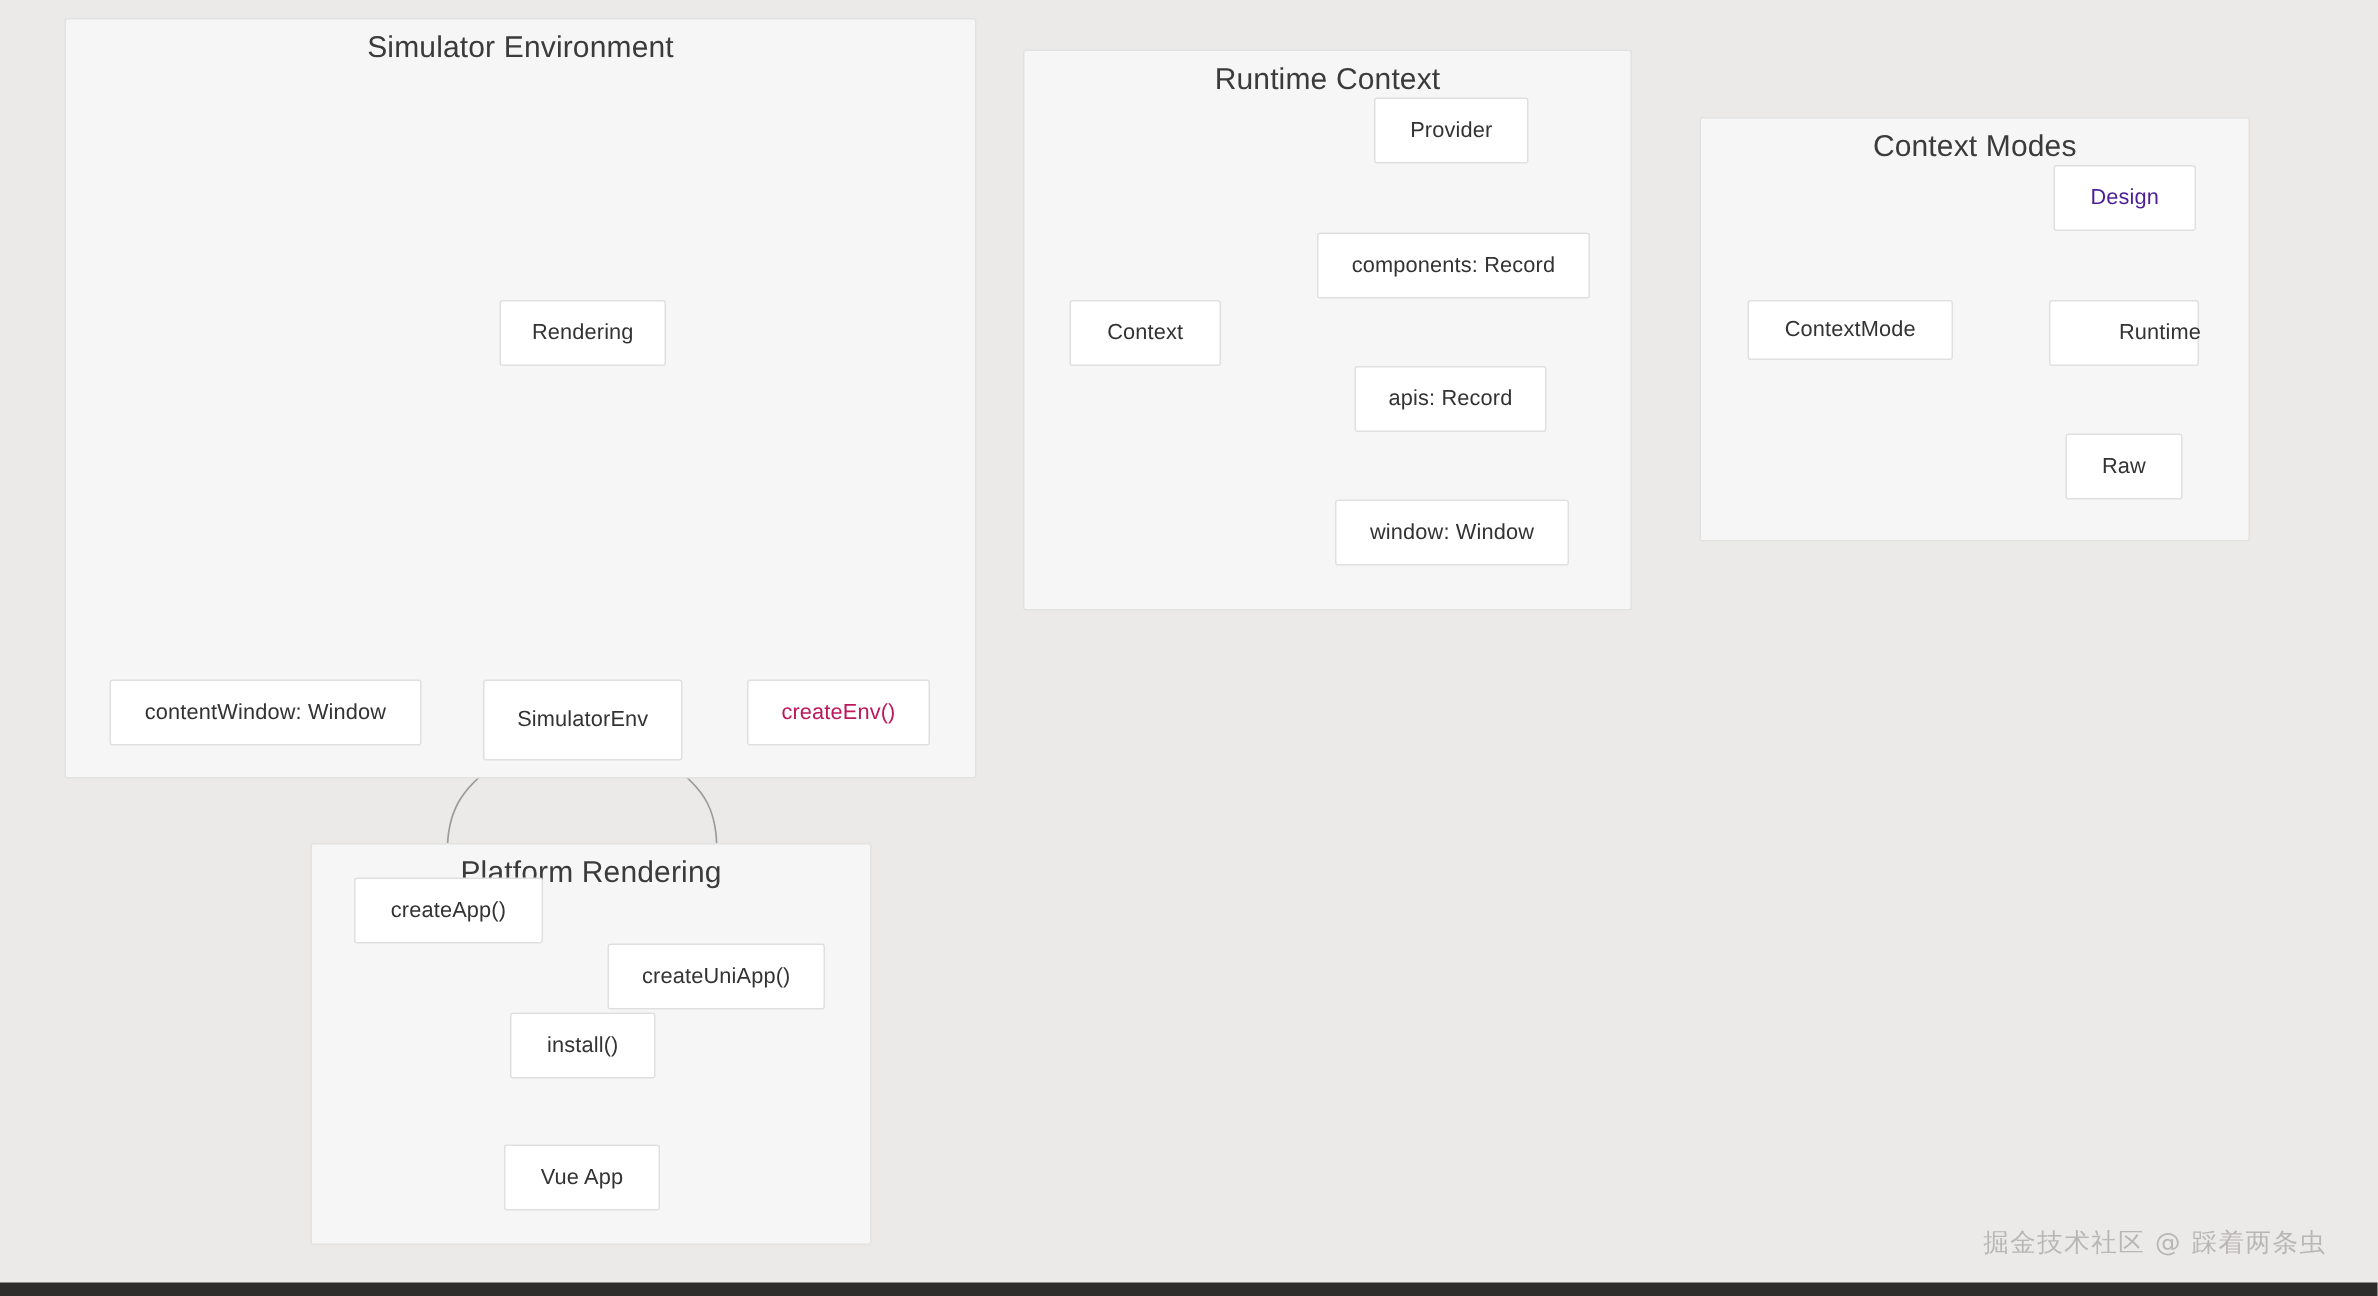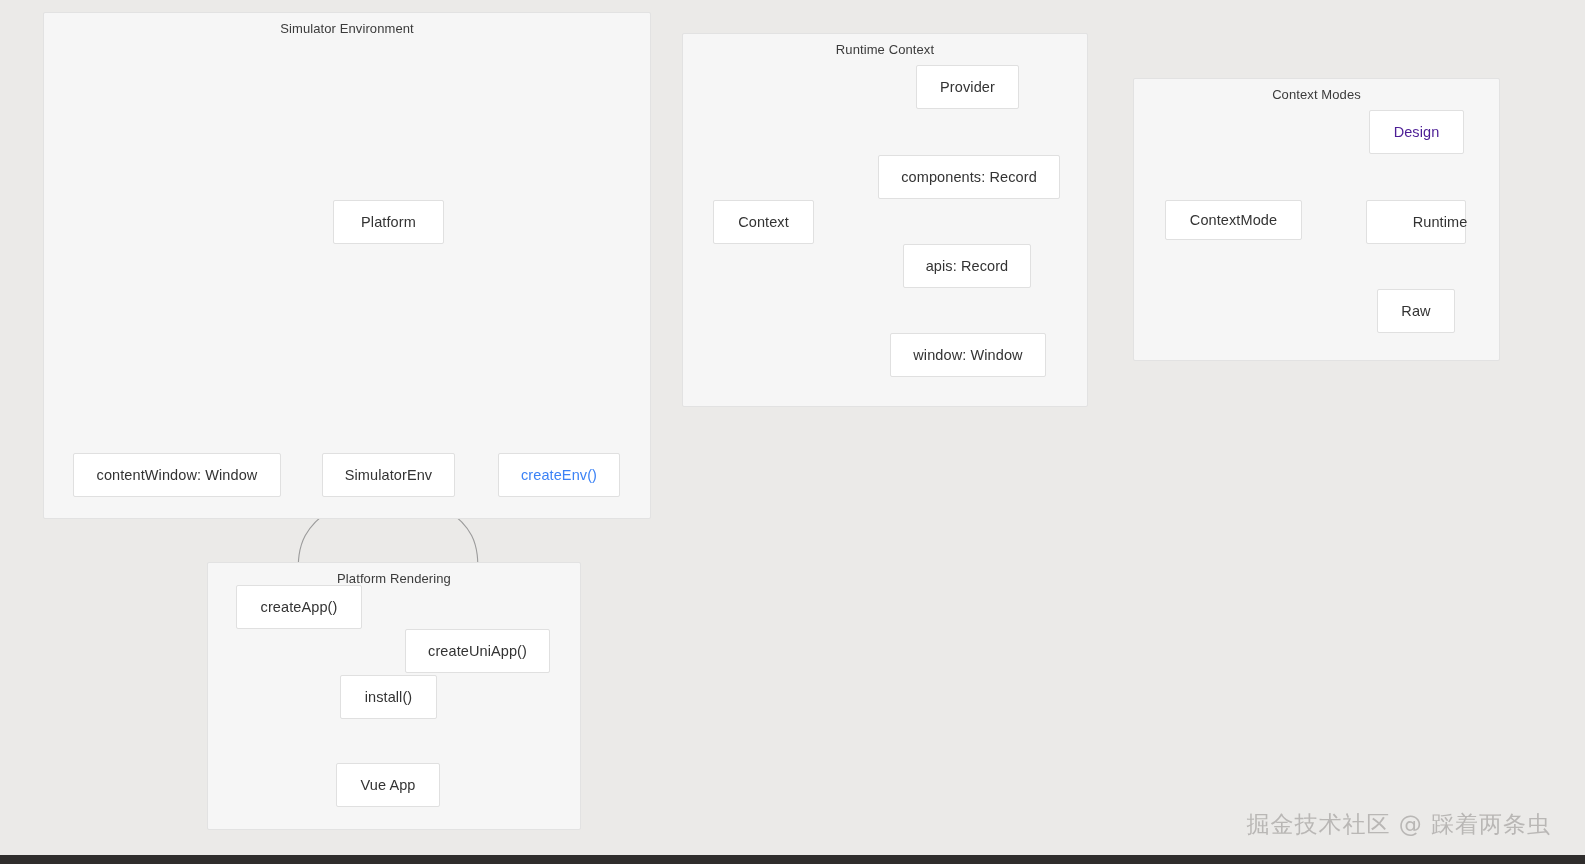--- a/index.html
+++ b/index.html
@@ -31,21 +31,21 @@
     border: 1px solid #e2e2e2;
     border-radius: 2px;
     box-sizing: border-box;
   }
   .group-title {
     position: absolute;
     top: 8px;
     left: 0;
     width: 100%;
     text-align: center;
-    font-size: 13px;
+    font-size: 20px;
     color: #3b3b3b;
     letter-spacing: 0.1px;
     white-space: nowrap;
   }
 
   
   .node {
     position: absolute;
     background: #ffffff;
     border: 1px solid #e0e0e0;
@@ -84,21 +84,21 @@
   }
   .arrow-head.strong {
     fill: #8e8e8e;
   }
 
   
   #watermark {
     position: absolute;
     right: 34px;
     bottom: 24px;
-    font-size: 23px;
+    font-size: 17px;
     color: #b9b7b5;
     letter-spacing: 1px;
     white-space: nowrap;
     font-family: "DejaVu Sans", "Liberation Sans", sans-serif;
     user-select: none;
   }
 
   
   #bottom-bar {
     position: absolute;
@@ -157,24 +157,24 @@
 
   <div class="group" style="left: 207px; top: 562px; width: 374px; height: 268px; background: rgb(246, 246, 246); border-color: rgb(226, 226, 226);">
     <div class="group-title" style="color: rgb(59, 59, 59);">Platform Rendering</div>
   </div>
 
   <div class="group" style="left: 1133px; top: 78px; width: 367px; height: 283px; background: rgb(246, 246, 246); border-color: rgb(226, 226, 226);">
     <div class="group-title" style="color: rgb(59, 59, 59);">Context Modes</div>
   </div>
 
   <div id="node-layer">
-      <div class="node" style="left: 333px; top: 200px; width: 111px; height: 44px; background: rgb(255, 255, 255); border-color: rgb(224, 224, 224); color: rgb(51, 51, 51);">Platform</div>
+      <div class="node" style="left: 333px; top: 200px; width: 111px; height: 44px; background: rgb(255, 255, 255); border-color: rgb(224, 224, 224); color: rgb(51, 51, 51);">Rendering</div>
       <div class="node" style="left: 73px; top: 453px; width: 208px; height: 44px; background: rgb(255, 255, 255); border-color: rgb(224, 224, 224); color: rgb(51, 51, 51);">contentWindow: Window</div>
-      <div class="node" style="left: 322px; top: 453px; width: 133px; height: 44px; background: rgb(255, 255, 255); border-color: rgb(224, 224, 224); color: rgb(51, 51, 51);">SimulatorEnv</div>
-      <div class="node" style="left: 498px; top: 453px; width: 122px; height: 44px; background: rgb(255, 255, 255); border-color: rgb(224, 224, 224); color: #3b82f6; text-align: center;">createEnv()</div>
+      <div class="node" style="left: 322px; top: 453px; width: 133px; height: 54px; background: rgb(255, 255, 255); border-color: rgb(224, 224, 224); color: rgb(51, 51, 51);">SimulatorEnv</div>
+      <div class="node" style="left: 498px; top: 453px; width: 122px; height: 44px; background: rgb(255, 255, 255); border-color: rgb(224, 224, 224); color: #be185d; text-align: center;">createEnv()</div>
       <div class="node" style="left: 236px; top: 585px; width: 126px; height: 44px; background: rgb(255, 255, 255); border-color: rgb(224, 224, 224); color: rgb(51, 51, 51);">createApp()</div>
       <div class="node" style="left: 405px; top: 585px; width: 145px; height: 44px; background: rgb(255, 255, 255); border-color: rgb(224, 224, 224); color: rgb(51, 51, 51); margin-top: 44px;">createUniApp()</div>
       <div class="node" style="left: 340px; top: 675px; width: 97px; height: 44px; background: rgb(255, 255, 255); border-color: rgb(224, 224, 224); color: rgb(51, 51, 51);">install()</div>
       <div class="node" style="left: 336px; top: 763px; width: 104px; height: 44px; background: rgb(255, 255, 255); border-color: rgb(224, 224, 224); color: rgb(51, 51, 51);">Vue App</div>
       <div class="node" style="left: 713px; top: 200px; width: 101px; height: 44px; background: rgb(255, 255, 255); border-color: rgb(224, 224, 224); color: rgb(51, 51, 51);">Context</div>
       <div class="node" style="left: 916px; top: 65px; width: 103px; height: 44px; background: rgb(255, 255, 255); border-color: rgb(224, 224, 224); color: rgb(51, 51, 51); text-align: right;">Provider</div>
       <div class="node" style="left: 878px; top: 155px; width: 182px; height: 44px; background: rgb(255, 255, 255); border-color: rgb(224, 224, 224); color: rgb(51, 51, 51);">components: Record</div>
       <div class="node" style="left: 903px; top: 244px; width: 128px; height: 44px; background: rgb(255, 255, 255); border-color: rgb(224, 224, 224); color: rgb(51, 51, 51);">apis: Record</div>
       <div class="node" style="left: 890px; top: 333px; width: 156px; height: 44px; background: rgb(255, 255, 255); border-color: rgb(224, 224, 224); color: rgb(51, 51, 51);">window: Window</div>
       <div class="node" style="left: 1165px; top: 200px; width: 137px; height: 40px; background: rgb(255, 255, 255); border-color: rgb(224, 224, 224); color: rgb(51, 51, 51);">ContextMode</div>

